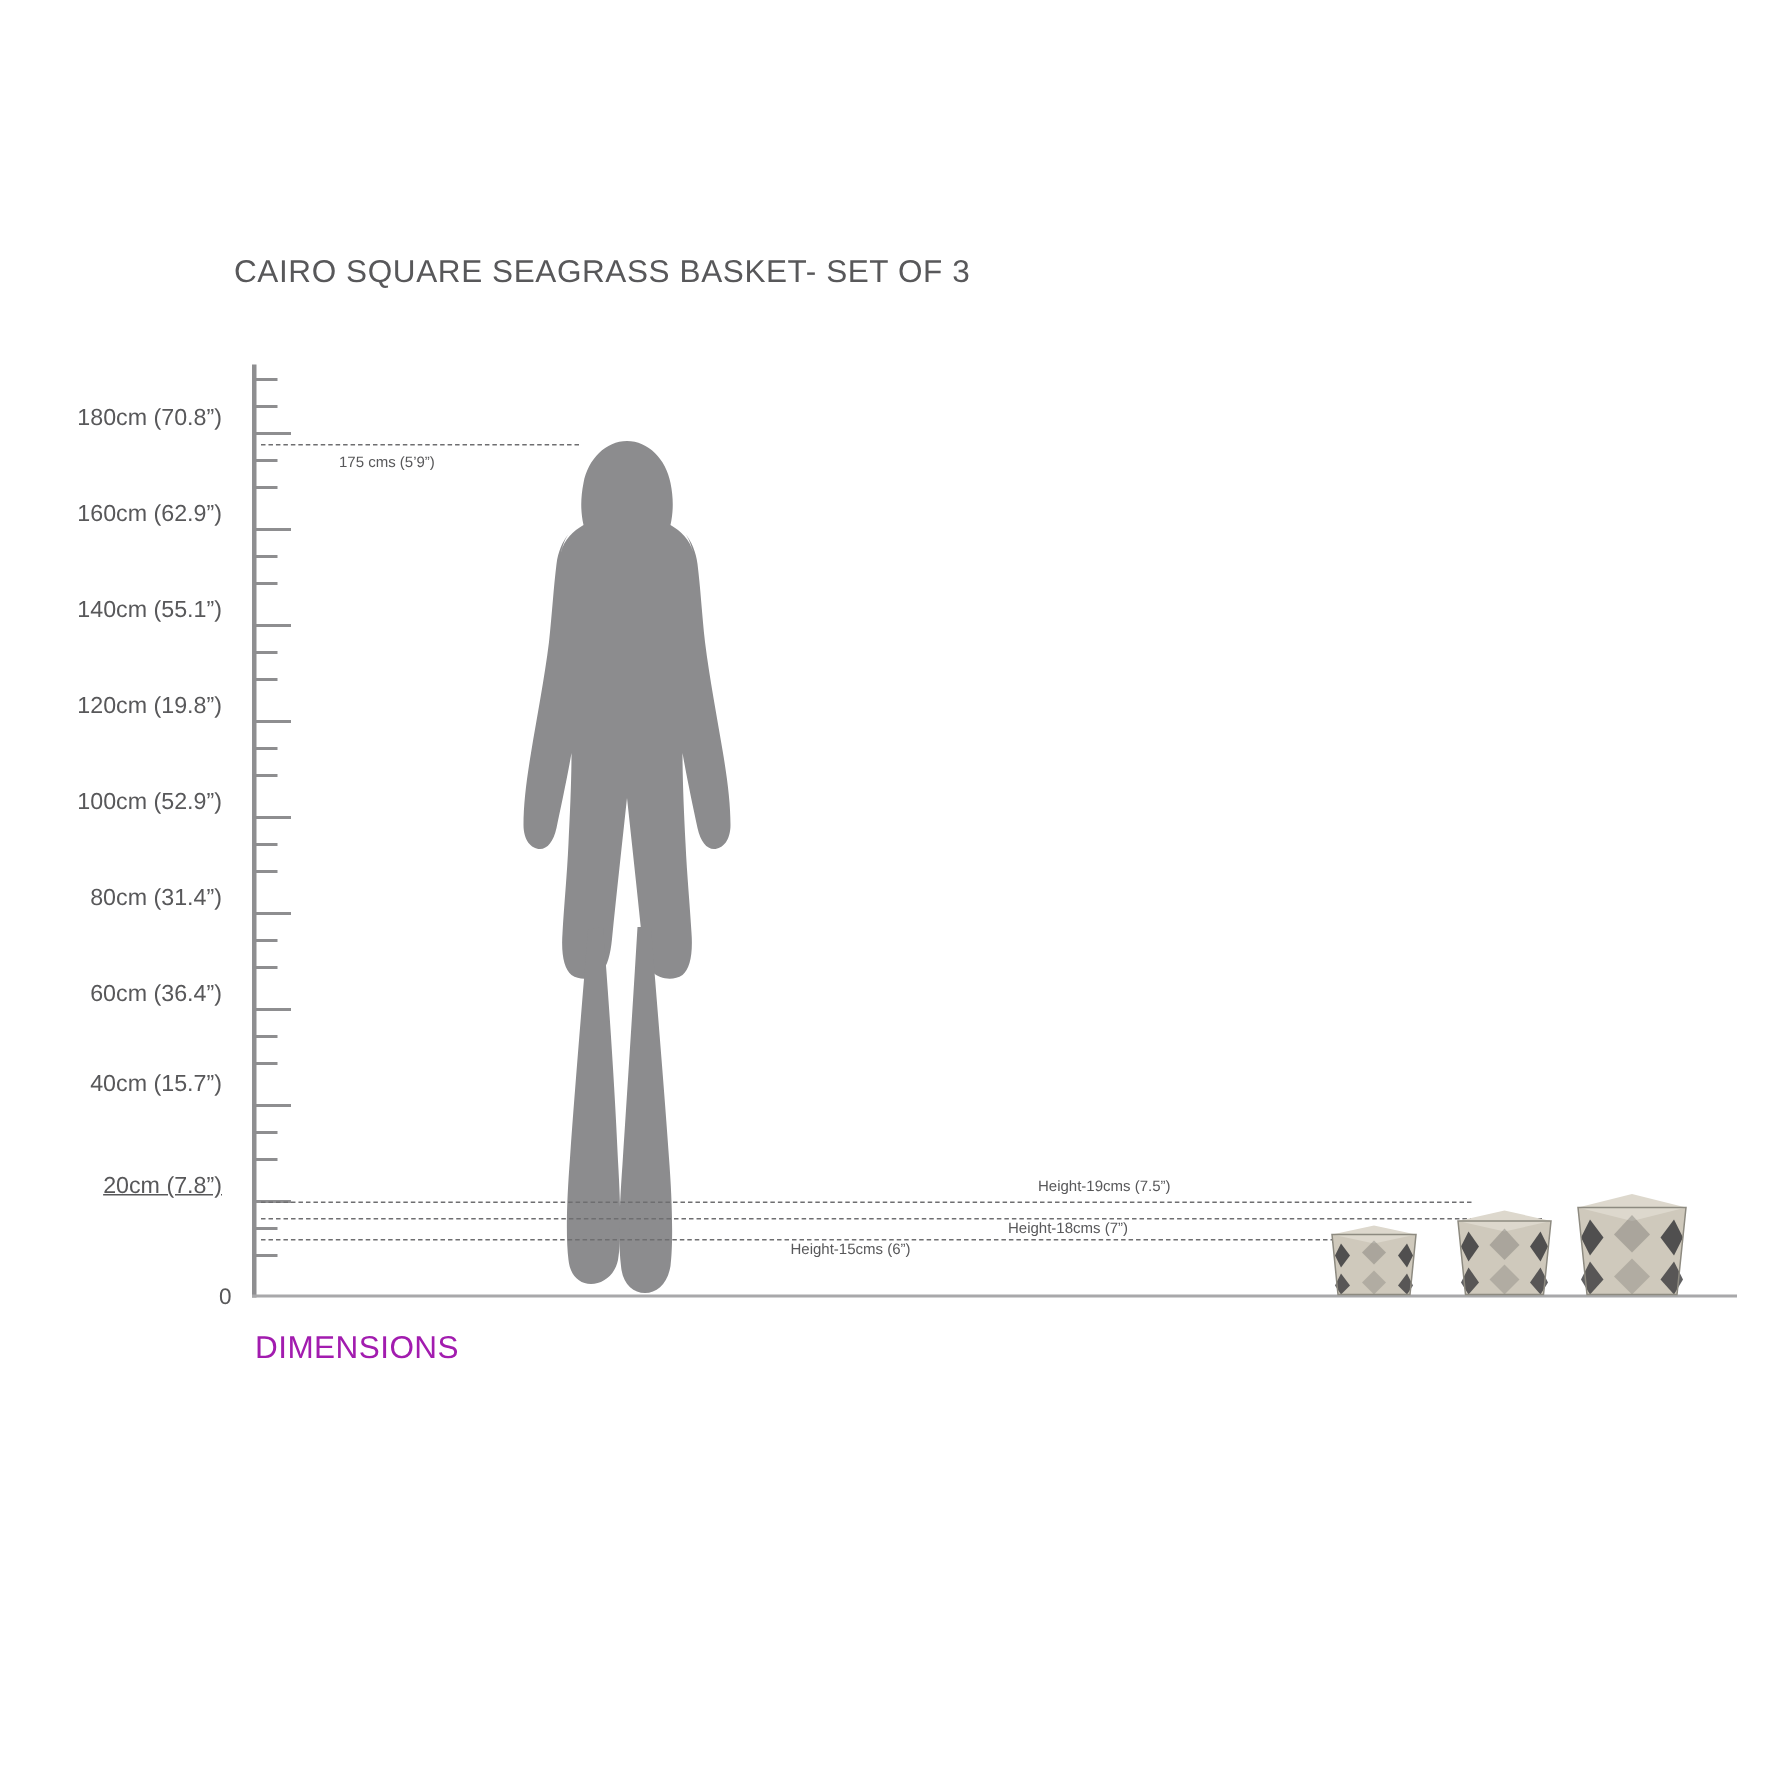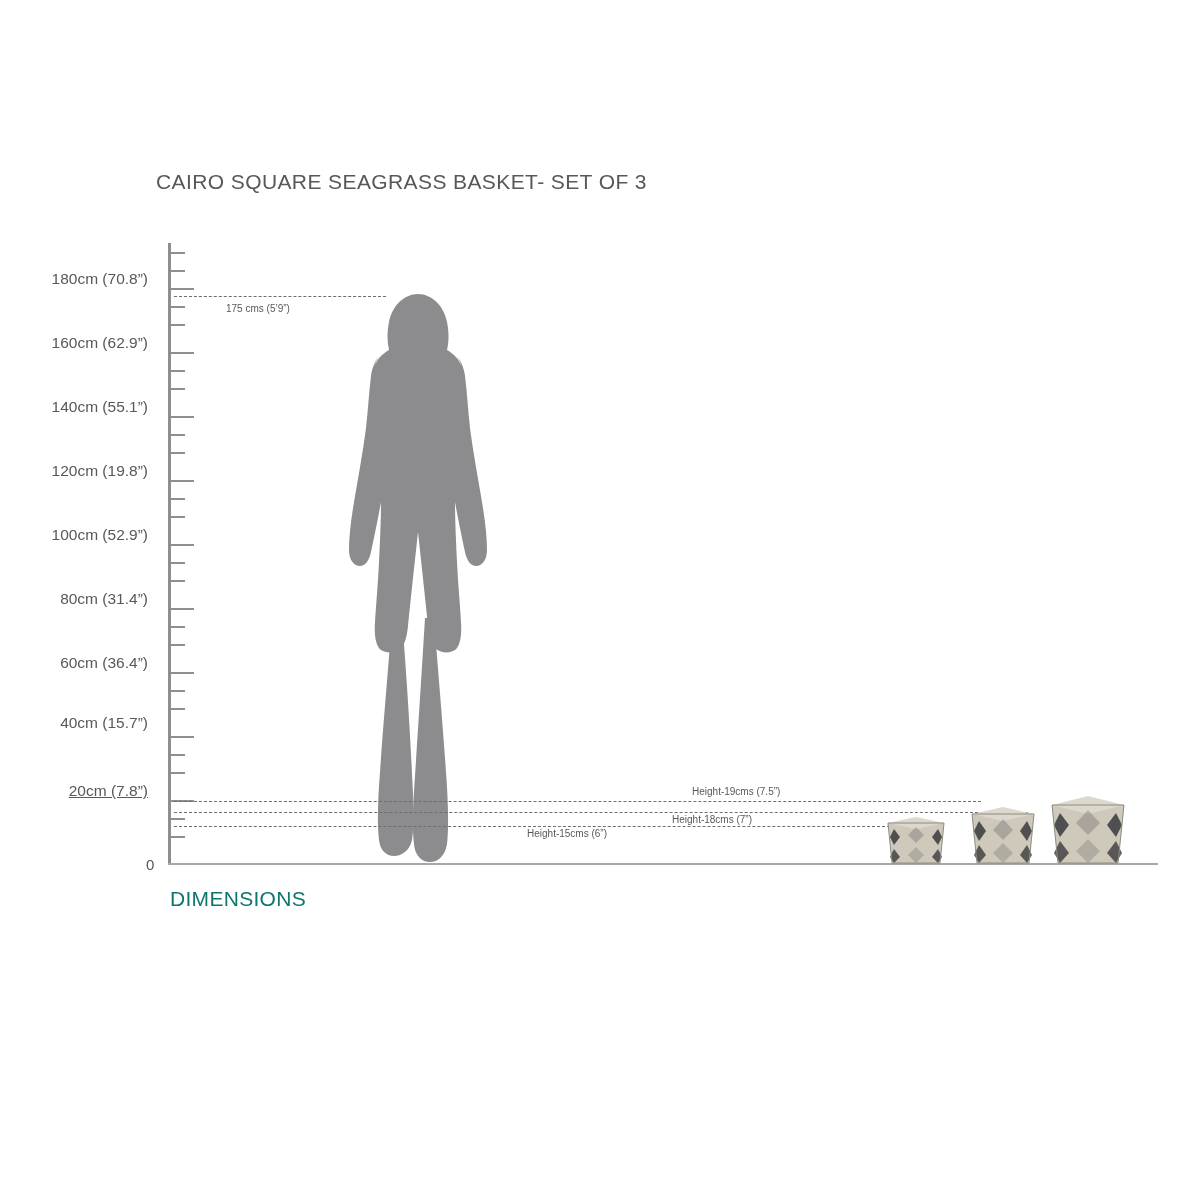--- a/index.html
+++ b/index.html
@@ -105,21 +105,21 @@
     position: absolute;
   }
 
   
   .dim-heading {
     position: absolute;
     left: 170px;
     top: 887px;
     font-size: 21px;
     letter-spacing: 0.3px;
-    color: #0f766e;
+    color: #a21caf;
   }
   .dim-col {
     position: absolute;
     font-size: 15.5px;
     color: #58585a;
     line-height: 21px;
     white-space: nowrap;
   }
   .dim-col .size-name {
     display: block;

